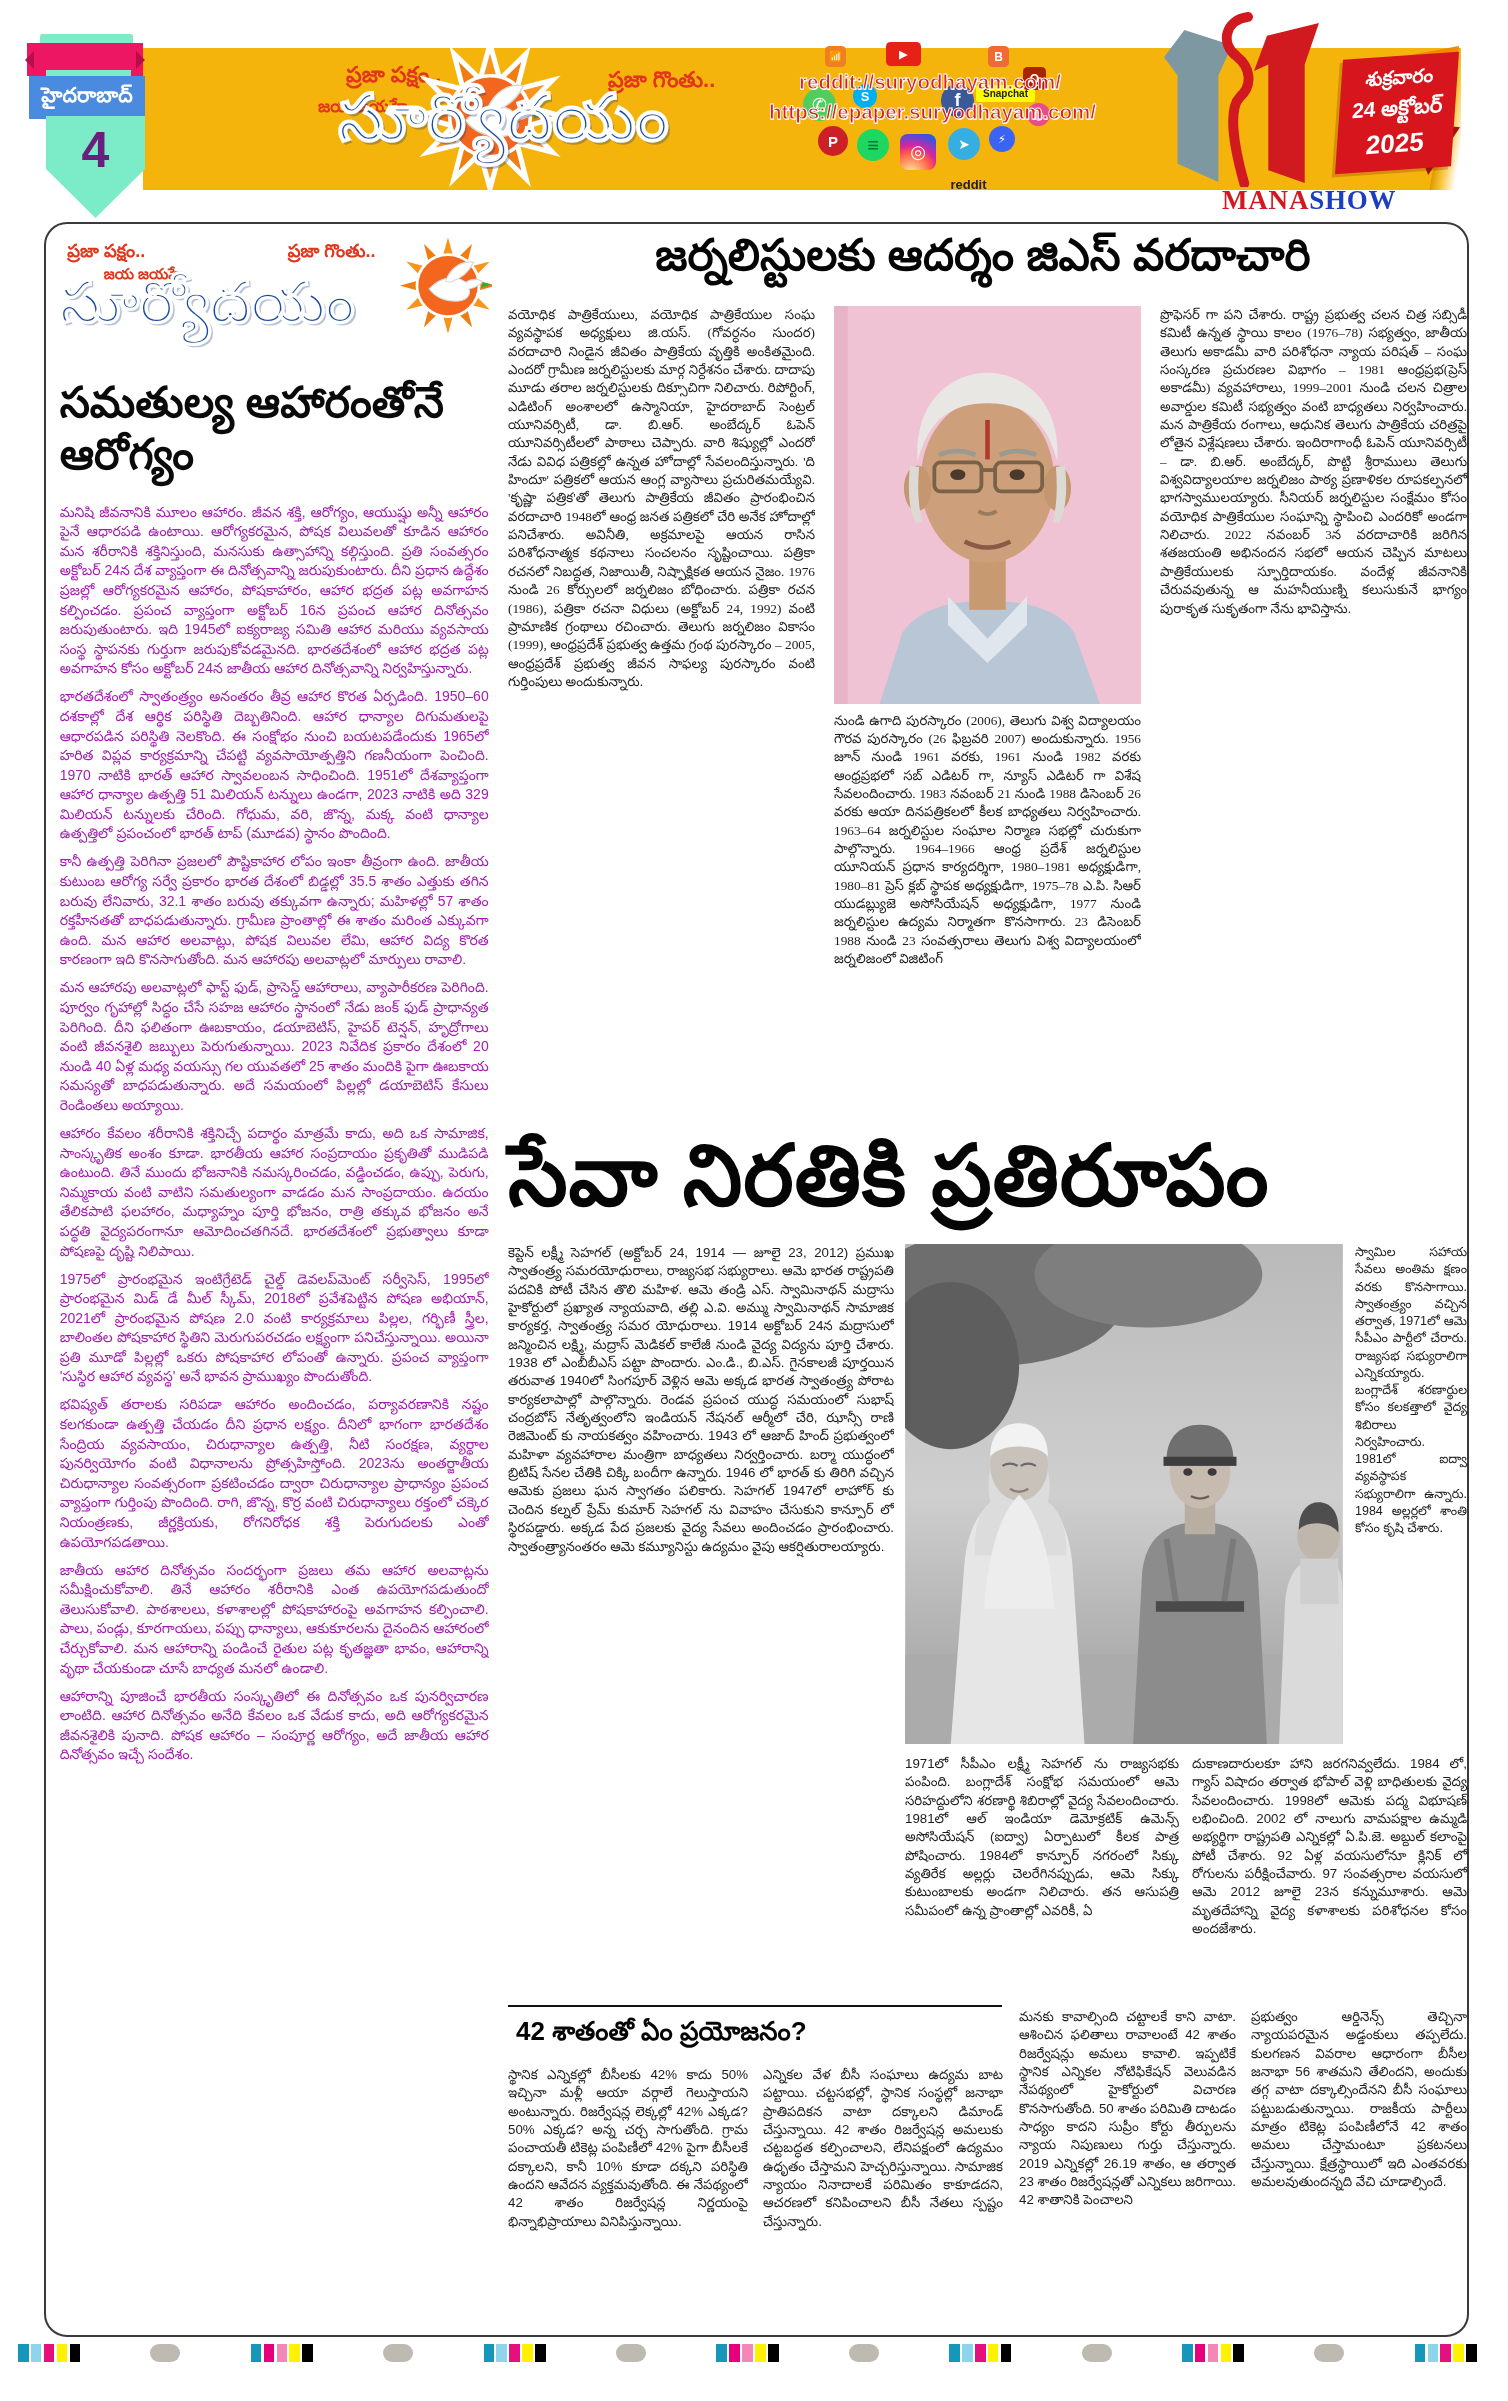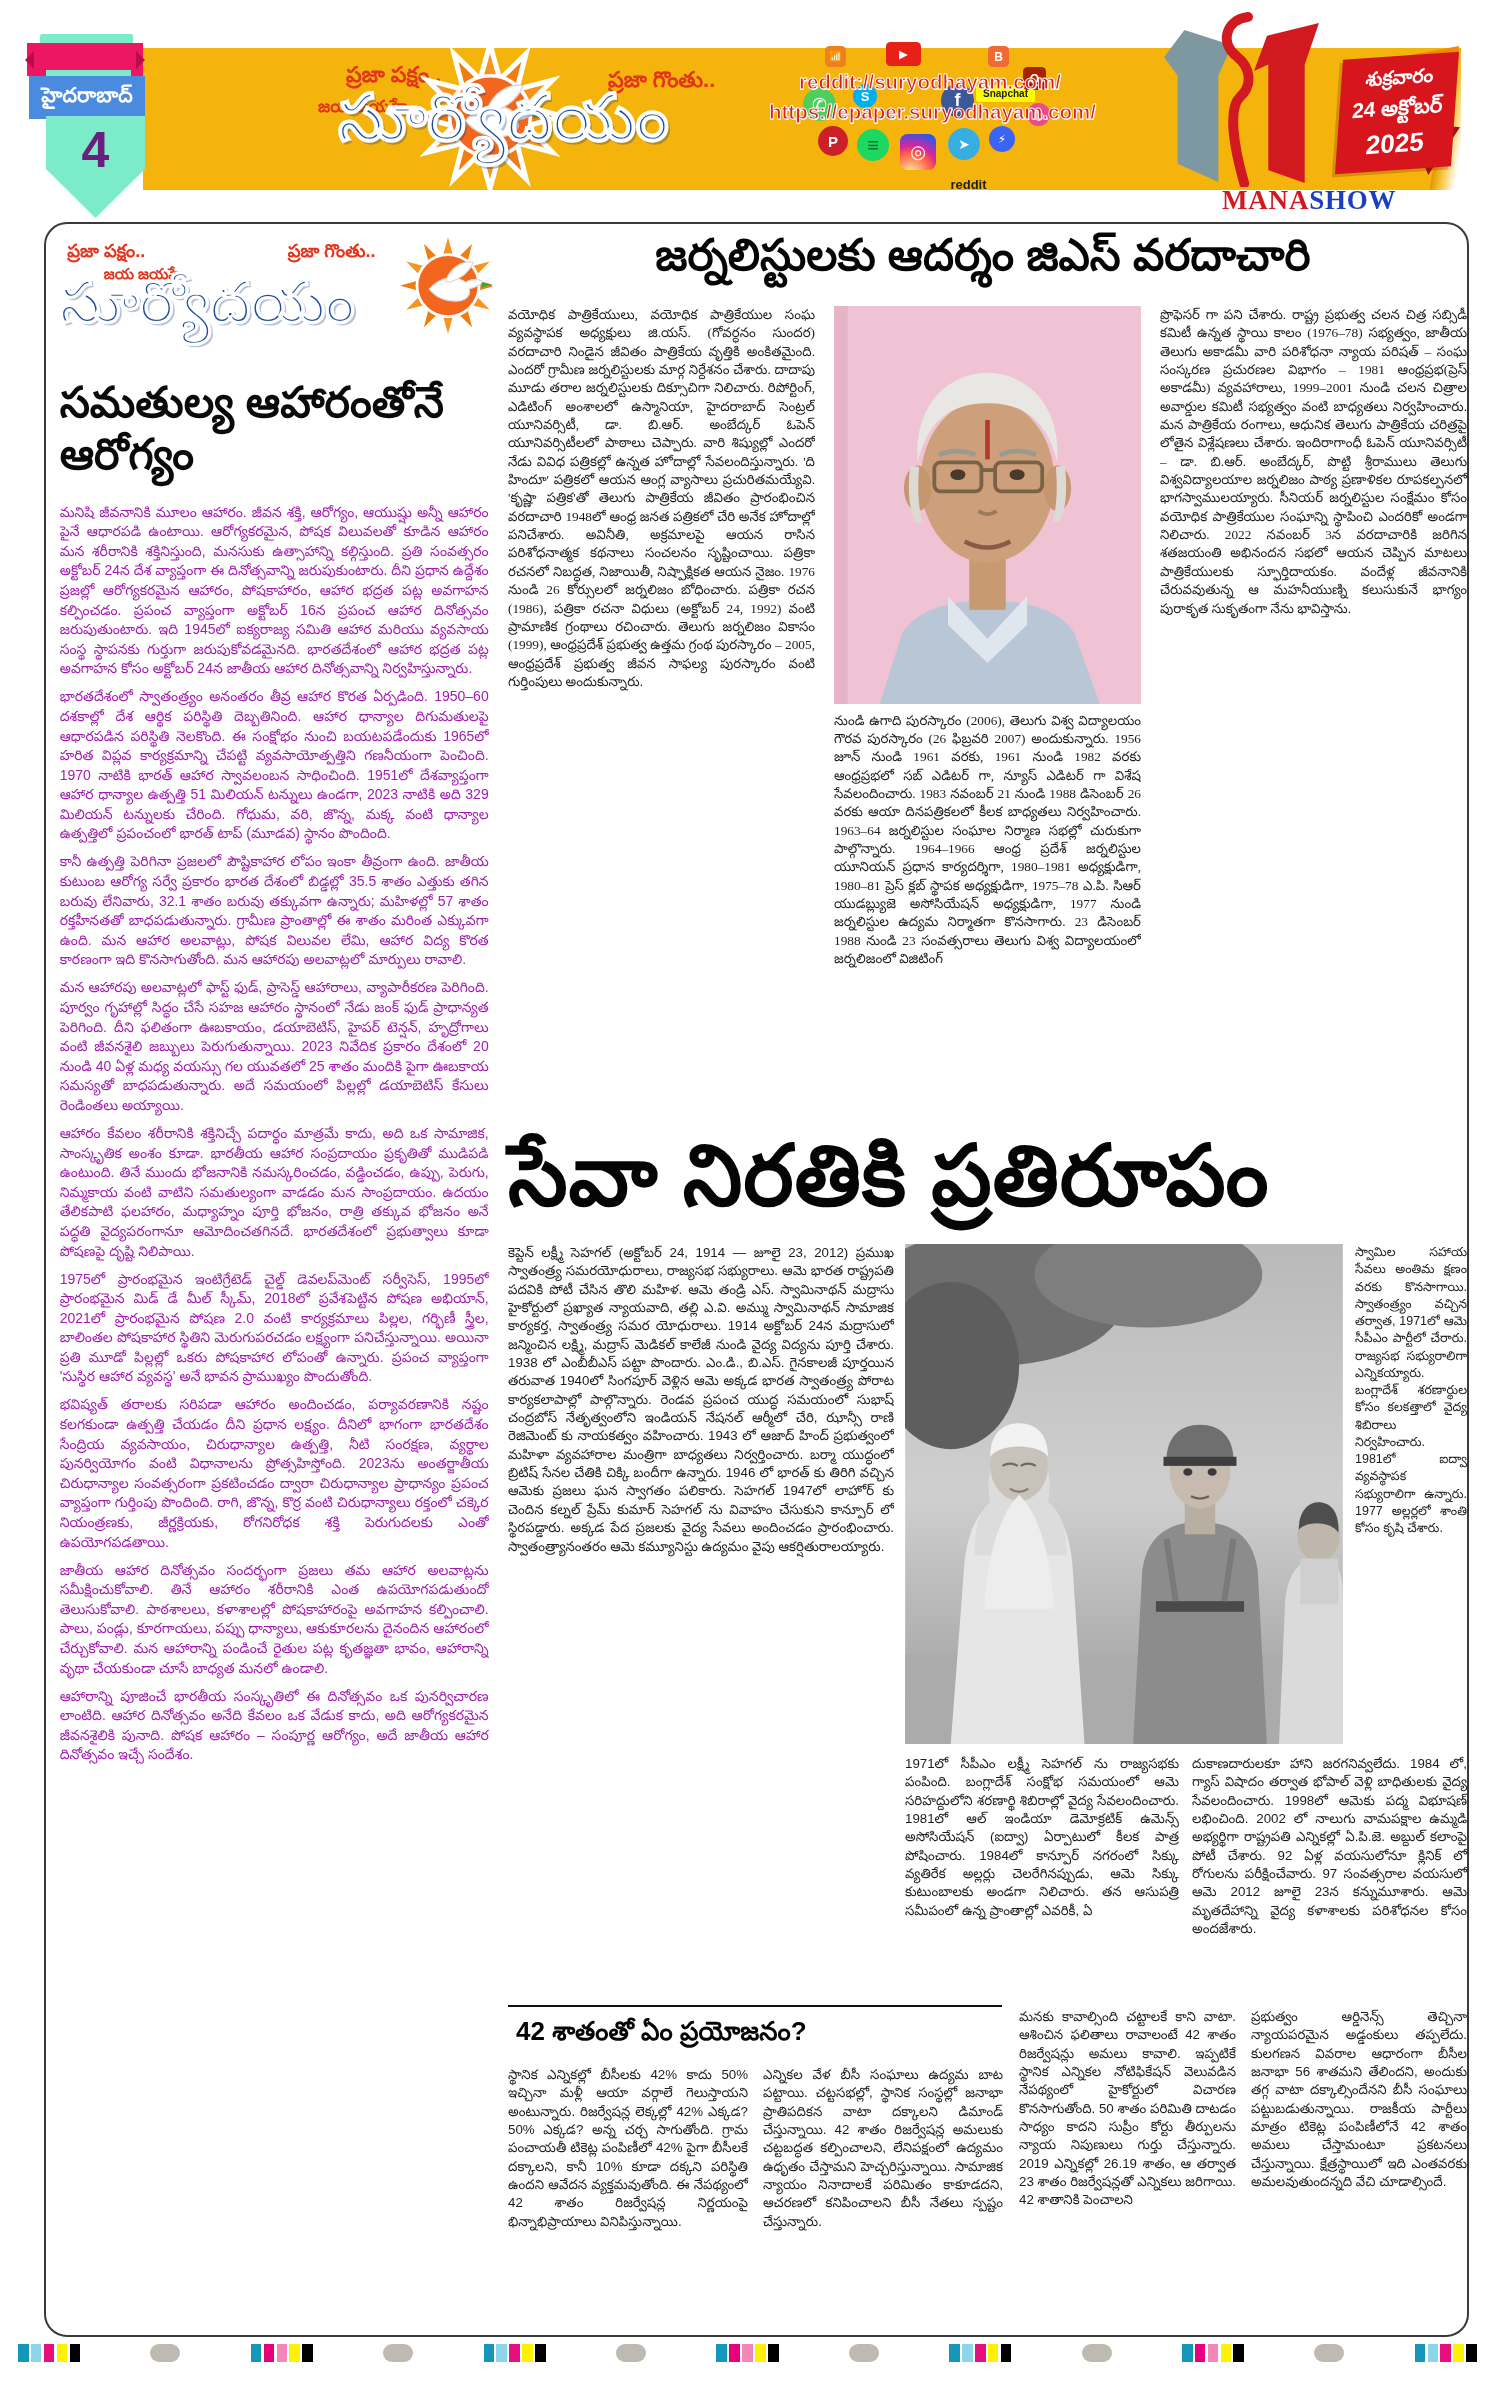--- a/index.html
+++ b/index.html
@@ -331,21 +331,21 @@
         <ellipse cx="404" cy="300" rx="6" ry="5" fill="#3a3a3a"></ellipse>
         <path d="M376,332 q12,6 24,0" stroke="#6a5f55" stroke-width="3" fill="none"></path>
         <rect x="330" y="470" width="116" height="14" fill="#4A4A4A"></rect>
         <path d="M344,388 L356,470 M432,388 L420,470" stroke="#7A7A7A" stroke-width="8"></path>
 
         <path d="M492,658 L500,470 C504,430 520,414 546,414 C570,414 576,430 576,470 L576,658 Z" fill="#DADADA"></path>
         <ellipse cx="544" cy="384" rx="28" ry="34" fill="#BFB6AC"></ellipse>
         <path d="M518,376 C518,352 530,340 544,340 C562,340 572,356 570,380 C560,364 528,364 518,376 Z" fill="#4E4E4E"></path>
         <rect x="520" y="414" width="50" height="60" fill="#CFCFCF"></rect>
       </svg>
-      <div class="am-colC body-txt">స్వామిల సహాయ సేవలు అంతిమ క్షణం వరకు కొనసాగాయి. స్వాతంత్ర్యం వచ్చిన తర్వాత, 1971లో ఆమె సీపీఎం పార్టీలో చేరారు. రాజ్యసభ సభ్యురాలిగా ఎన్నికయ్యారు. బంగ్లాదేశ్ శరణార్థుల కోసం కలకత్తాలో వైద్య శిబిరాలు నిర్వహించారు. 1981లో ఐద్వా వ్యవస్థాపక సభ్యురాలిగా ఉన్నారు. 1977 అల్లర్లలో శాంతి కోసం కృషి చేశారు.</div>
+      <div class="am-colC body-txt">స్వామిల సహాయ సేవలు అంతిమ క్షణం వరకు కొనసాగాయి. స్వాతంత్ర్యం వచ్చిన తర్వాత, 1971లో ఆమె సీపీఎం పార్టీలో చేరారు. రాజ్యసభ సభ్యురాలిగా ఎన్నికయ్యారు. బంగ్లాదేశ్ శరణార్థుల కోసం కలకత్తాలో వైద్య శిబిరాలు నిర్వహించారు. 1981లో ఐద్వా వ్యవస్థాపక సభ్యురాలిగా ఉన్నారు. 1984 అల్లర్లలో శాంతి కోసం కృషి చేశారు.</div>
       <div class="am-bl body-txt">1971లో సీపీఎం లక్ష్మీ సెహగల్ ను రాజ్యసభకు పంపింది. బంగ్లాదేశ్ సంక్షోభ సమయంలో ఆమె సరిహద్దులోని శరణార్థి శిబిరాల్లో వైద్య సేవలందించారు. 1981లో ఆల్ ఇండియా డెమోక్రటిక్ ఉమెన్స్ అసోసియేషన్ (ఐద్వా) ఏర్పాటులో కీలక పాత్ర పోషించారు. 1984లో కాన్పూర్ నగరంలో సిక్కు వ్యతిరేక అల్లర్లు చెలరేగినప్పుడు, ఆమె సిక్కు కుటుంబాలకు అండగా నిలిచారు. తన ఆసుపత్రి సమీపంలో ఉన్న ప్రాంతాల్లో ఎవరికీ, ఏ</div>
       <div class="am-br body-txt">దుకాణదారులకూ హాని జరగనివ్వలేదు. 1984 లో, గ్యాస్ విషాదం తర్వాత భోపాల్ వెళ్లి బాధితులకు వైద్య సేవలందించారు. 1998లో ఆమెకు పద్మ విభూషణ్ లభించింది. 2002 లో నాలుగు వామపక్షాల ఉమ్మడి అభ్యర్థిగా రాష్ట్రపతి ఎన్నికల్లో ఏ.పి.జె. అబ్దుల్ కలాంపై పోటీ చేశారు. 92 ఏళ్ల వయసులోనూ క్లినిక్ లో రోగులను పరీక్షించేవారు. 97 సంవత్సరాల వయసులో ఆమె 2012 జూలై 23న కన్నుమూశారు. ఆమె మృతదేహాన్ని వైద్య కళాశాలకు పరిశోధనల కోసం అందజేశారు.</div>
     </section>
 
     <section>
       <div class="ab-rule"></div>
       <h2 class="ab-head" style="margin:0;">42 శాతంతో ఏం ప్రయోజనం?</h2>
       <div class="ab-s1 body-txt">స్థానిక ఎన్నికల్లో బీసీలకు 42% కాదు 50% ఇచ్చినా మళ్లీ ఆయా వర్గాలే గెలుస్తాయని అంటున్నారు. రిజర్వేషన్ల లెక్కల్లో 42% ఎక్కడ? 50% ఎక్కడ? అన్న చర్చ సాగుతోంది. గ్రామ పంచాయతీ టికెట్ల పంపిణీలో 42% పైగా బీసీలకే దక్కాలని, కానీ 10% కూడా దక్కని పరిస్థితి ఉందని ఆవేదన వ్యక్తమవుతోంది. ఈ నేపథ్యంలో 42 శాతం రిజర్వేషన్ల నిర్ణయంపై భిన్నాభిప్రాయాలు వినిపిస్తున్నాయి.</div>
       <div class="ab-s2 body-txt">ఎన్నికల వేళ బీసీ సంఘాలు ఉద్యమ బాట పట్టాయి. చట్టసభల్లో, స్థానిక సంస్థల్లో జనాభా ప్రాతిపదికన వాటా దక్కాలని డిమాండ్ చేస్తున్నాయి. 42 శాతం రిజర్వేషన్ల అమలుకు చట్టబద్ధత కల్పించాలని, లేనిపక్షంలో ఉద్యమం ఉధృతం చేస్తామని హెచ్చరిస్తున్నాయి. సామాజిక న్యాయం నినాదాలకే పరిమితం కాకూడదని, ఆచరణలో కనిపించాలని బీసీ నేతలు స్పష్టం చేస్తున్నారు.</div>
       <div class="ab-c3 body-txt">మనకు కావాల్సింది చట్టాలకే కాని వాటా. ఆశించిన ఫలితాలు రావాలంటే 42 శాతం రిజర్వేషన్లు అమలు కావాలి. ఇప్పటికే స్థానిక ఎన్నికల నోటిఫికేషన్ వెలువడిన నేపథ్యంలో హైకోర్టులో విచారణ కొనసాగుతోంది. 50 శాతం పరిమితి దాటడం సాధ్యం కాదని సుప్రీం కోర్టు తీర్పులను న్యాయ నిపుణులు గుర్తు చేస్తున్నారు. 2019 ఎన్నికల్లో 26.19 శాతం, ఆ తర్వాత 23 శాతం రిజర్వేషన్లతో ఎన్నికలు జరిగాయి. 42 శాతానికి పెంచాలని</div>

